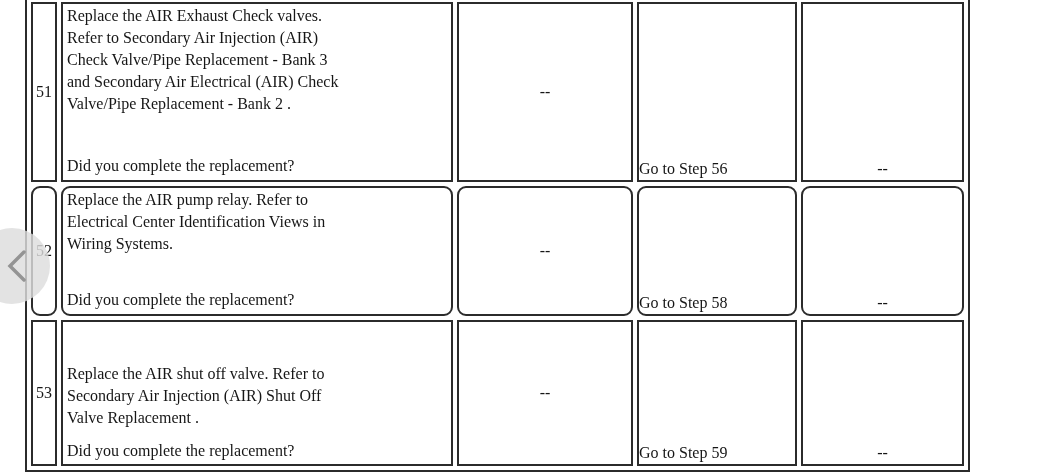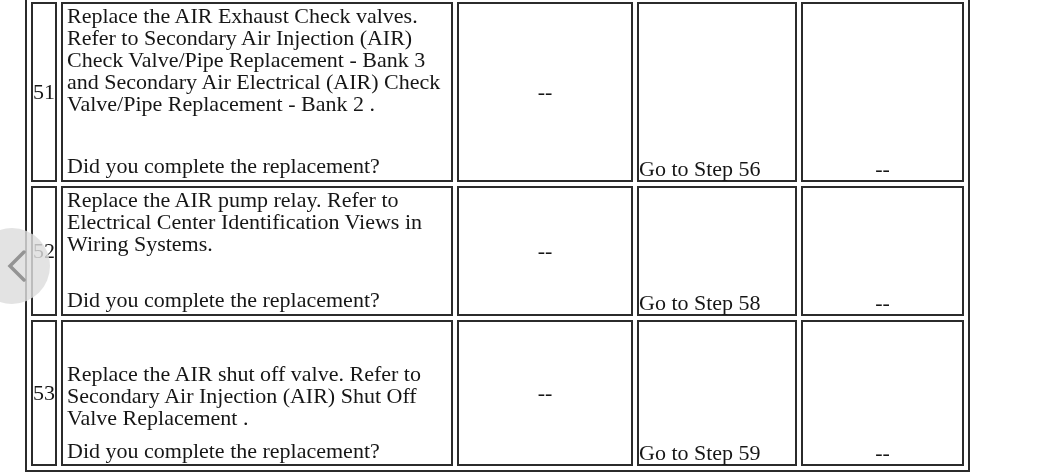--- a/index.html
+++ b/index.html
@@ -14,26 +14,26 @@
   table.steps {
     position:absolute; left:25px; top:-4px;
     border-collapse:separate; border-spacing:4px;
     border:2px solid #2b2b2b;
     background:#ffffff;
   }
   table.steps td {
     border:2px solid #2b2b2b;
     box-sizing:border-box;
     background:#ffffff;
-    font-size:22px;
+    font-size:16px;
     line-height:22px;
     padding:0;
   }
   tr.r1 td { height:180px; }
-  tr.r2 td { height:130px; }
+  tr.r2 td { height:130px;border-radius:9px; }
   tr.r3 td { height:107px; }
 
   td.c-step  { width:26px;  text-align:center; vertical-align:middle; }
   td.c-action{ width:392px; vertical-align:top; }
   td.c-value { width:176px; text-align:center; vertical-align:middle; }
   td.c-yes   { width:160px; vertical-align:bottom; padding:0 2px 3px 6px; white-space:nowrap; }
   td.c-no    { width:163px; vertical-align:bottom; text-align:center; padding-bottom:4px; }
 
   .action-inner {
     display:flex; flex-direction:column; justify-content:space-between;

